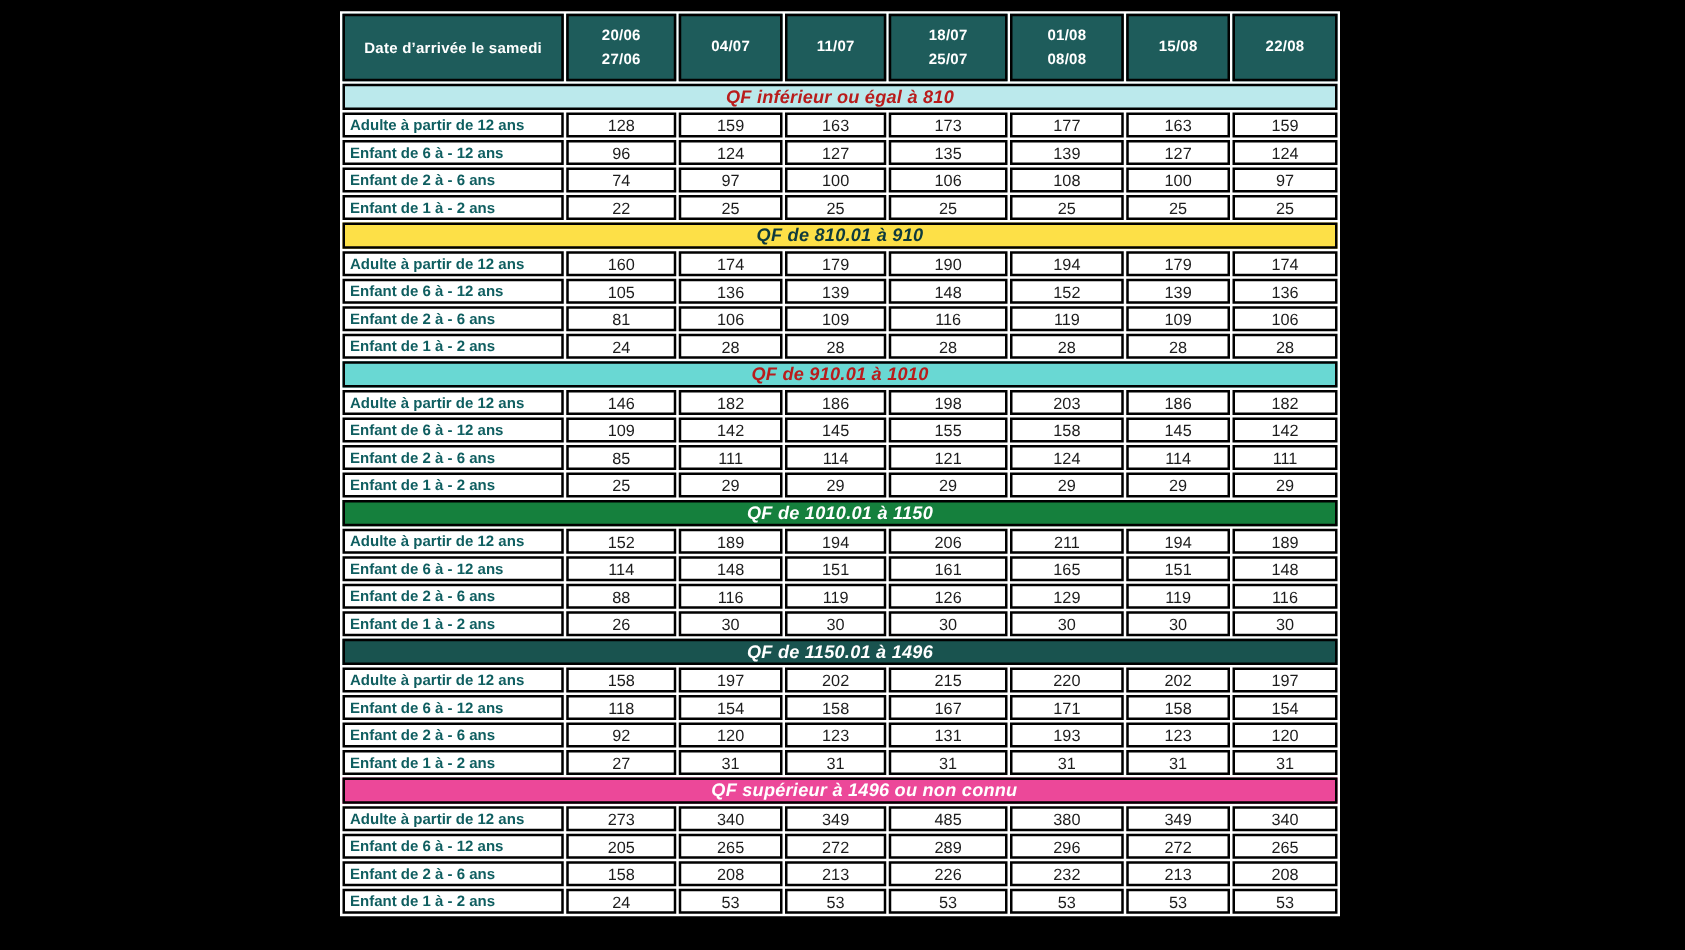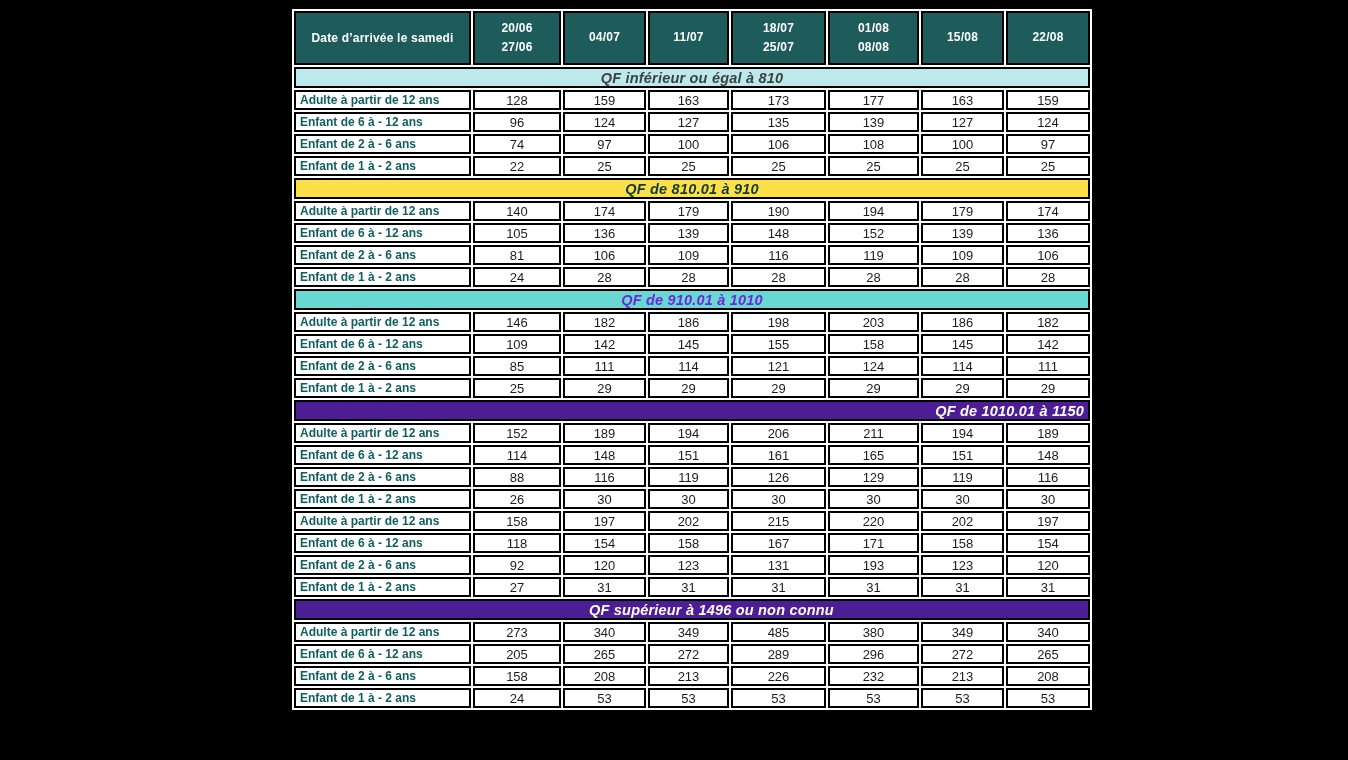--- a/index.html
+++ b/index.html
@@ -7,21 +7,20 @@
     width: 1348px; height: 760px;
     background: #000000;
     font-family: "Liberation Sans", "DejaVu Sans", sans-serif;
     overflow: hidden;
     position: relative;
   }
   .stage {
     position: absolute;
     left: 272px; top: 9px;
     width: 802px;
-    margin-left: 20px;
   }
   table.price-table {
     border-collapse: separate;
     border-spacing: 2px;
     table-layout: fixed;
     background: #ffffff;   
   }
   table.price-table td, table.price-table th {
     box-sizing: border-box;
     border: 2px solid #000000;
@@ -111,21 +110,21 @@
             <span class="hline">15/08</span>
           </th>
           <th class="date-col">
             <span class="hline">22/08</span>
           </th>
         </tr>
     </thead>
     <tbody>
 
     <tr>
-          <td class="band" colspan="8" style="background: rgb(187, 233, 236); color: #404040; text-align: center;">QF inférieur ou égal à 810</td>
+          <td class="band" colspan="8" style="background: rgb(187, 233, 236); color: #b91c1c; text-align: center;">QF inférieur ou égal à 810</td>
         </tr>
         <tr>
           <td class="rlabel">Adulte à partir de 12 ans</td>
           <td class="val">128</td>
           <td class="val">159</td>
           <td class="val">163</td>
           <td class="val">173</td>
           <td class="val">177</td>
           <td class="val">163</td>
           <td class="val">159</td>
@@ -158,21 +157,21 @@
           <td class="val">25</td>
           <td class="val">25</td>
           <td class="val">25</td>
           <td class="val">25</td>
         </tr>
         <tr>
           <td class="band" colspan="8" style="background: #fde047; color: rgb(14, 58, 61);">QF de 810.01 à 910</td>
         </tr>
         <tr>
           <td class="rlabel">Adulte à partir de 12 ans</td>
-          <td class="val">140</td>
+          <td class="val">160</td>
           <td class="val">174</td>
           <td class="val">179</td>
           <td class="val">190</td>
           <td class="val">194</td>
           <td class="val">179</td>
           <td class="val">174</td>
         </tr>
         <tr>
           <td class="rlabel">Enfant de 6 à - 12 ans</td>
           <td class="val">105</td>
@@ -197,21 +196,21 @@
           <td class="rlabel">Enfant de 1 à - 2 ans</td>
           <td class="val">24</td>
           <td class="val">28</td>
           <td class="val">28</td>
           <td class="val">28</td>
           <td class="val">28</td>
           <td class="val">28</td>
           <td class="val">28</td>
         </tr>
         <tr>
-          <td class="band" colspan="8" style="background: rgb(105, 216, 211); color: #6d28d9;">QF de 910.01 à 1010</td>
+          <td class="band" colspan="8" style="background: rgb(105, 216, 211); color: #b91c1c;">QF de 910.01 à 1010</td>
         </tr>
         <tr>
           <td class="rlabel">Adulte à partir de 12 ans</td>
           <td class="val">146</td>
           <td class="val">182</td>
           <td class="val">186</td>
           <td class="val">198</td>
           <td class="val">203</td>
           <td class="val">186</td>
           <td class="val">182</td>
@@ -240,21 +239,21 @@
           <td class="rlabel">Enfant de 1 à - 2 ans</td>
           <td class="val">25</td>
           <td class="val">29</td>
           <td class="val">29</td>
           <td class="val">29</td>
           <td class="val">29</td>
           <td class="val">29</td>
           <td class="val">29</td>
         </tr>
         <tr>
-          <td class="band" colspan="8" style="background: #4c1d95; color: rgb(255, 255, 255); text-align: right;">QF de 1010.01 à 1150</td>
+          <td class="band" colspan="8" style="background: #15803d; color: rgb(255, 255, 255);">QF de 1010.01 à 1150</td>
         </tr>
         <tr>
           <td class="rlabel">Adulte à partir de 12 ans</td>
           <td class="val">152</td>
           <td class="val">189</td>
           <td class="val">194</td>
           <td class="val">206</td>
           <td class="val">211</td>
           <td class="val">194</td>
           <td class="val">189</td>
@@ -283,20 +282,23 @@
           <td class="rlabel">Enfant de 1 à - 2 ans</td>
           <td class="val">26</td>
           <td class="val">30</td>
           <td class="val">30</td>
           <td class="val">30</td>
           <td class="val">30</td>
           <td class="val">30</td>
           <td class="val">30</td>
         </tr>
         <tr>
+          <td class="band" colspan="8" style="background: rgb(25, 83, 79); color: rgb(255, 255, 255);">QF de 1150.01 à 1496</td>
+        </tr>
+        <tr>
           <td class="rlabel">Adulte à partir de 12 ans</td>
           <td class="val">158</td>
           <td class="val">197</td>
           <td class="val">202</td>
           <td class="val">215</td>
           <td class="val">220</td>
           <td class="val">202</td>
           <td class="val">197</td>
         </tr>
         <tr>
@@ -323,21 +325,21 @@
           <td class="rlabel">Enfant de 1 à - 2 ans</td>
           <td class="val">27</td>
           <td class="val">31</td>
           <td class="val">31</td>
           <td class="val">31</td>
           <td class="val">31</td>
           <td class="val">31</td>
           <td class="val">31</td>
         </tr>
         <tr>
-          <td class="band" colspan="8" style="background: #4c1d95; color: rgb(255, 255, 255); padding-left: 43px;">QF supérieur à 1496 ou non connu</td>
+          <td class="band" colspan="8" style="background: #ec4899; color: rgb(255, 255, 255); padding-left: 43px;">QF supérieur à 1496 ou non connu</td>
         </tr>
         <tr>
           <td class="rlabel">Adulte à partir de 12 ans</td>
           <td class="val">273</td>
           <td class="val">340</td>
           <td class="val">349</td>
           <td class="val">485</td>
           <td class="val">380</td>
           <td class="val">349</td>
           <td class="val">340</td>

